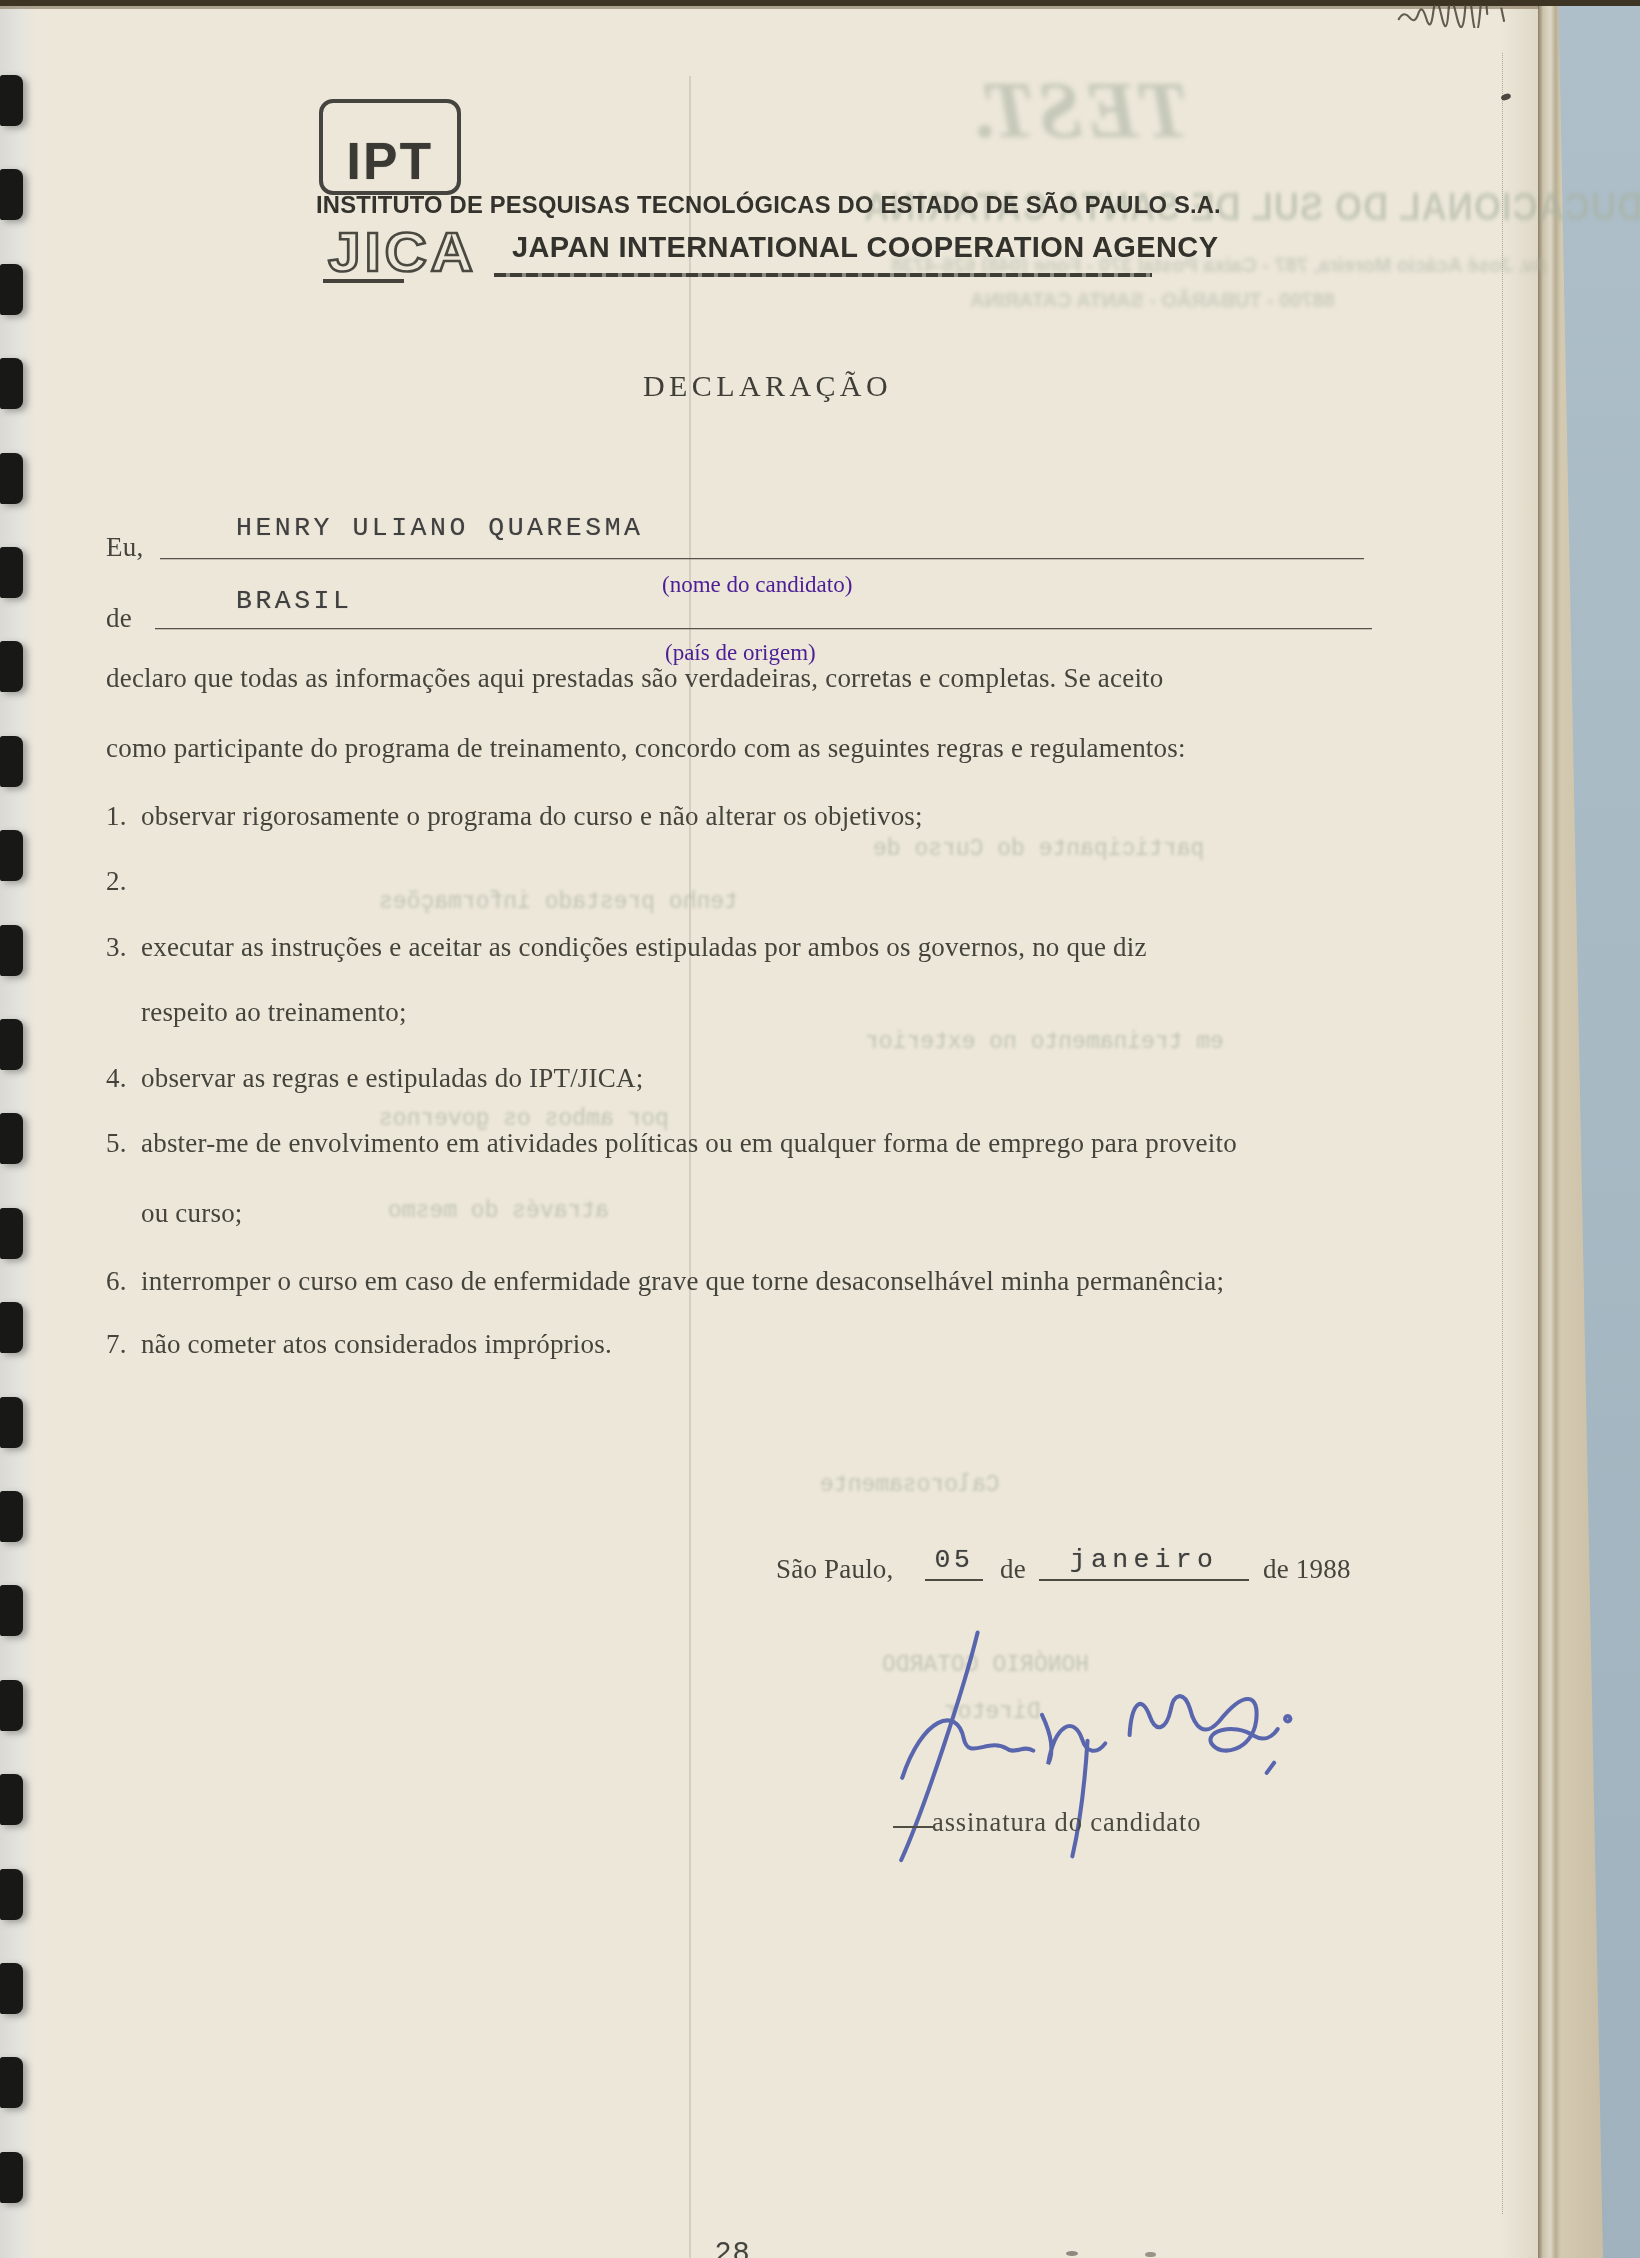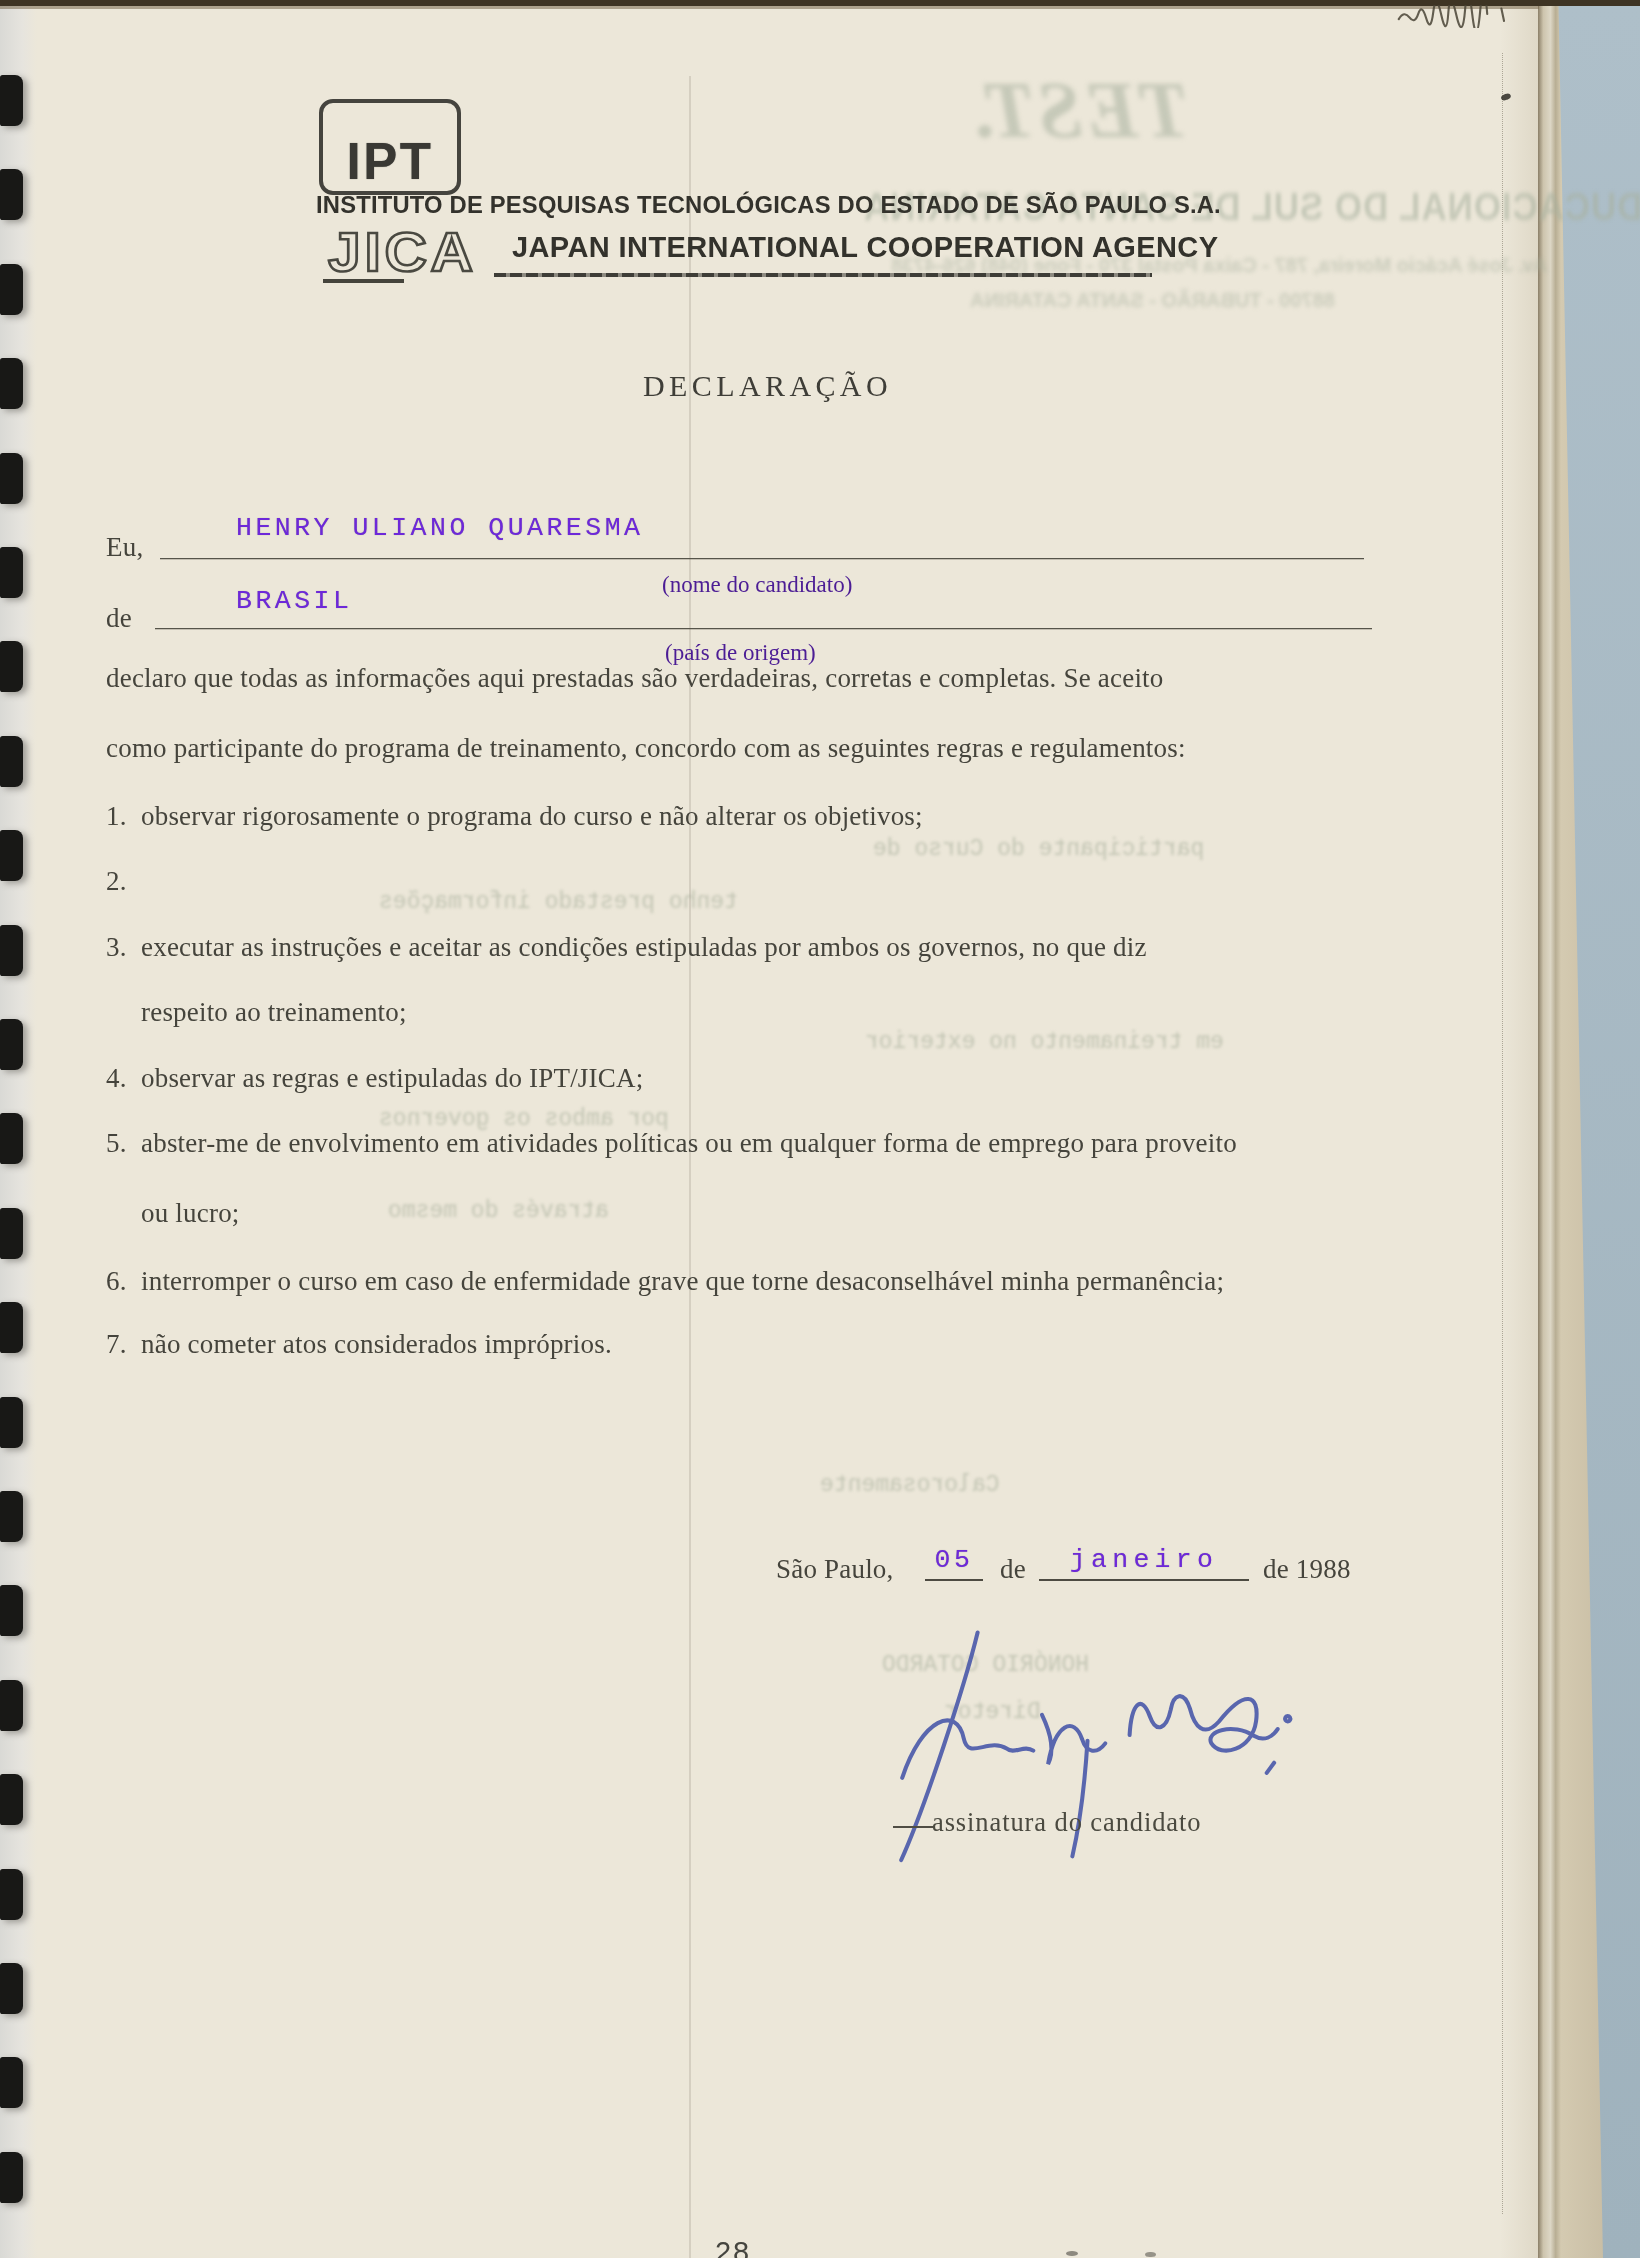--- a/index.html
+++ b/index.html
@@ -51,21 +51,21 @@
   .jica-logo{left:328px;top:219px;font:700 56px "Liberation Sans",sans-serif;
     color:transparent;-webkit-text-stroke:2.6px #4a4941;letter-spacing:3.5px;transform:scaleX(1.05);transform-origin:left;}
   .jica-underline-s{position:absolute;left:323px;top:279px;width:81px;height:3.5px;background:#45443c;}
   .agency{left:512px;top:231px;font:700 29px "Liberation Sans",sans-serif;color:#33322c;letter-spacing:0.4px;}
   .agency-underline{position:absolute;left:494px;top:273px;width:658px;height:3.5px;
     background:repeating-linear-gradient(to right,#3e3d37 0 12.4px,rgba(62,61,55,.55) 12.4px 16px);}
   .title{left:643px;top:369px;font:400 30px "Liberation Serif",serif;color:#3f3e38;letter-spacing:4.4px;}
 
   .body-serif{font:400 27px "Liberation Serif",serif;color:#45443c;letter-spacing:0.2px;}
   .caption{font:400 23px "Liberation Serif",serif;color:#4c1d95;}
-  .typed{font:400 26.5px "Liberation Mono",monospace;color:#6d28d9;letter-spacing:3.5px;
+  .typed{font:400 26.5px "Liberation Mono",monospace;color:#404040;letter-spacing:3.5px;
     text-shadow:0 0 0.9px rgba(107,106,96,.55);}
   .fill-line{position:absolute;height:0;border-top:1.8px solid #56544a;
     box-shadow:0 0.9px 0 rgba(86,84,74,.30);}
 
   .rn{position:absolute;left:106px;}
   .rl{position:absolute;left:141px;}
   .bl{position:absolute;left:106px;}
 
   
   .d-ul{position:absolute;border-bottom:2.6px solid #4d4b42;}
@@ -168,21 +168,21 @@
 
   <div class="t body-serif rn" style="top:932px;">3.</div>
   <div class="t body-serif rl" style="top:932px;">executar as instruções e aceitar as condições estipuladas por ambos os governos, no que diz</div>
   <div class="t body-serif rl" style="top:997px;">respeito ao treinamento;</div>
 
   <div class="t body-serif rn" style="top:1063px;">4.</div>
   <div class="t body-serif rl" style="top:1063px;">observar as regras e estipuladas do IPT/JICA;</div>
 
   <div class="t body-serif rn" style="top:1128px;">5.</div>
   <div class="t body-serif rl" style="top:1128px;">abster-me de envolvimento em atividades políticas ou em qualquer forma de emprego para proveito</div>
-  <div class="t body-serif rl" style="top:1198px;">ou lucro;</div>
+  <div class="t body-serif rl" style="top:1198px;">ou curso;</div>
 
   <div class="t body-serif rn" style="top:1266px;">6.</div>
   <div class="t body-serif rl" style="top:1266px;">interromper o curso em caso de enfermidade grave que torne desaconselhável minha permanência;</div>
 
   <div class="t body-serif rn" style="top:1329px;">7.</div>
   <div class="t body-serif rl" style="top:1329px;">não cometer atos considerados impróprios.</div>
 
   <div class="t body-serif" style="left:776px;top:1554px;">São Paulo,</div>
   <div class="d-ul" style="left:925px;top:1539px;width:58px;height:40px;">
     <span class="typed">05</span>

